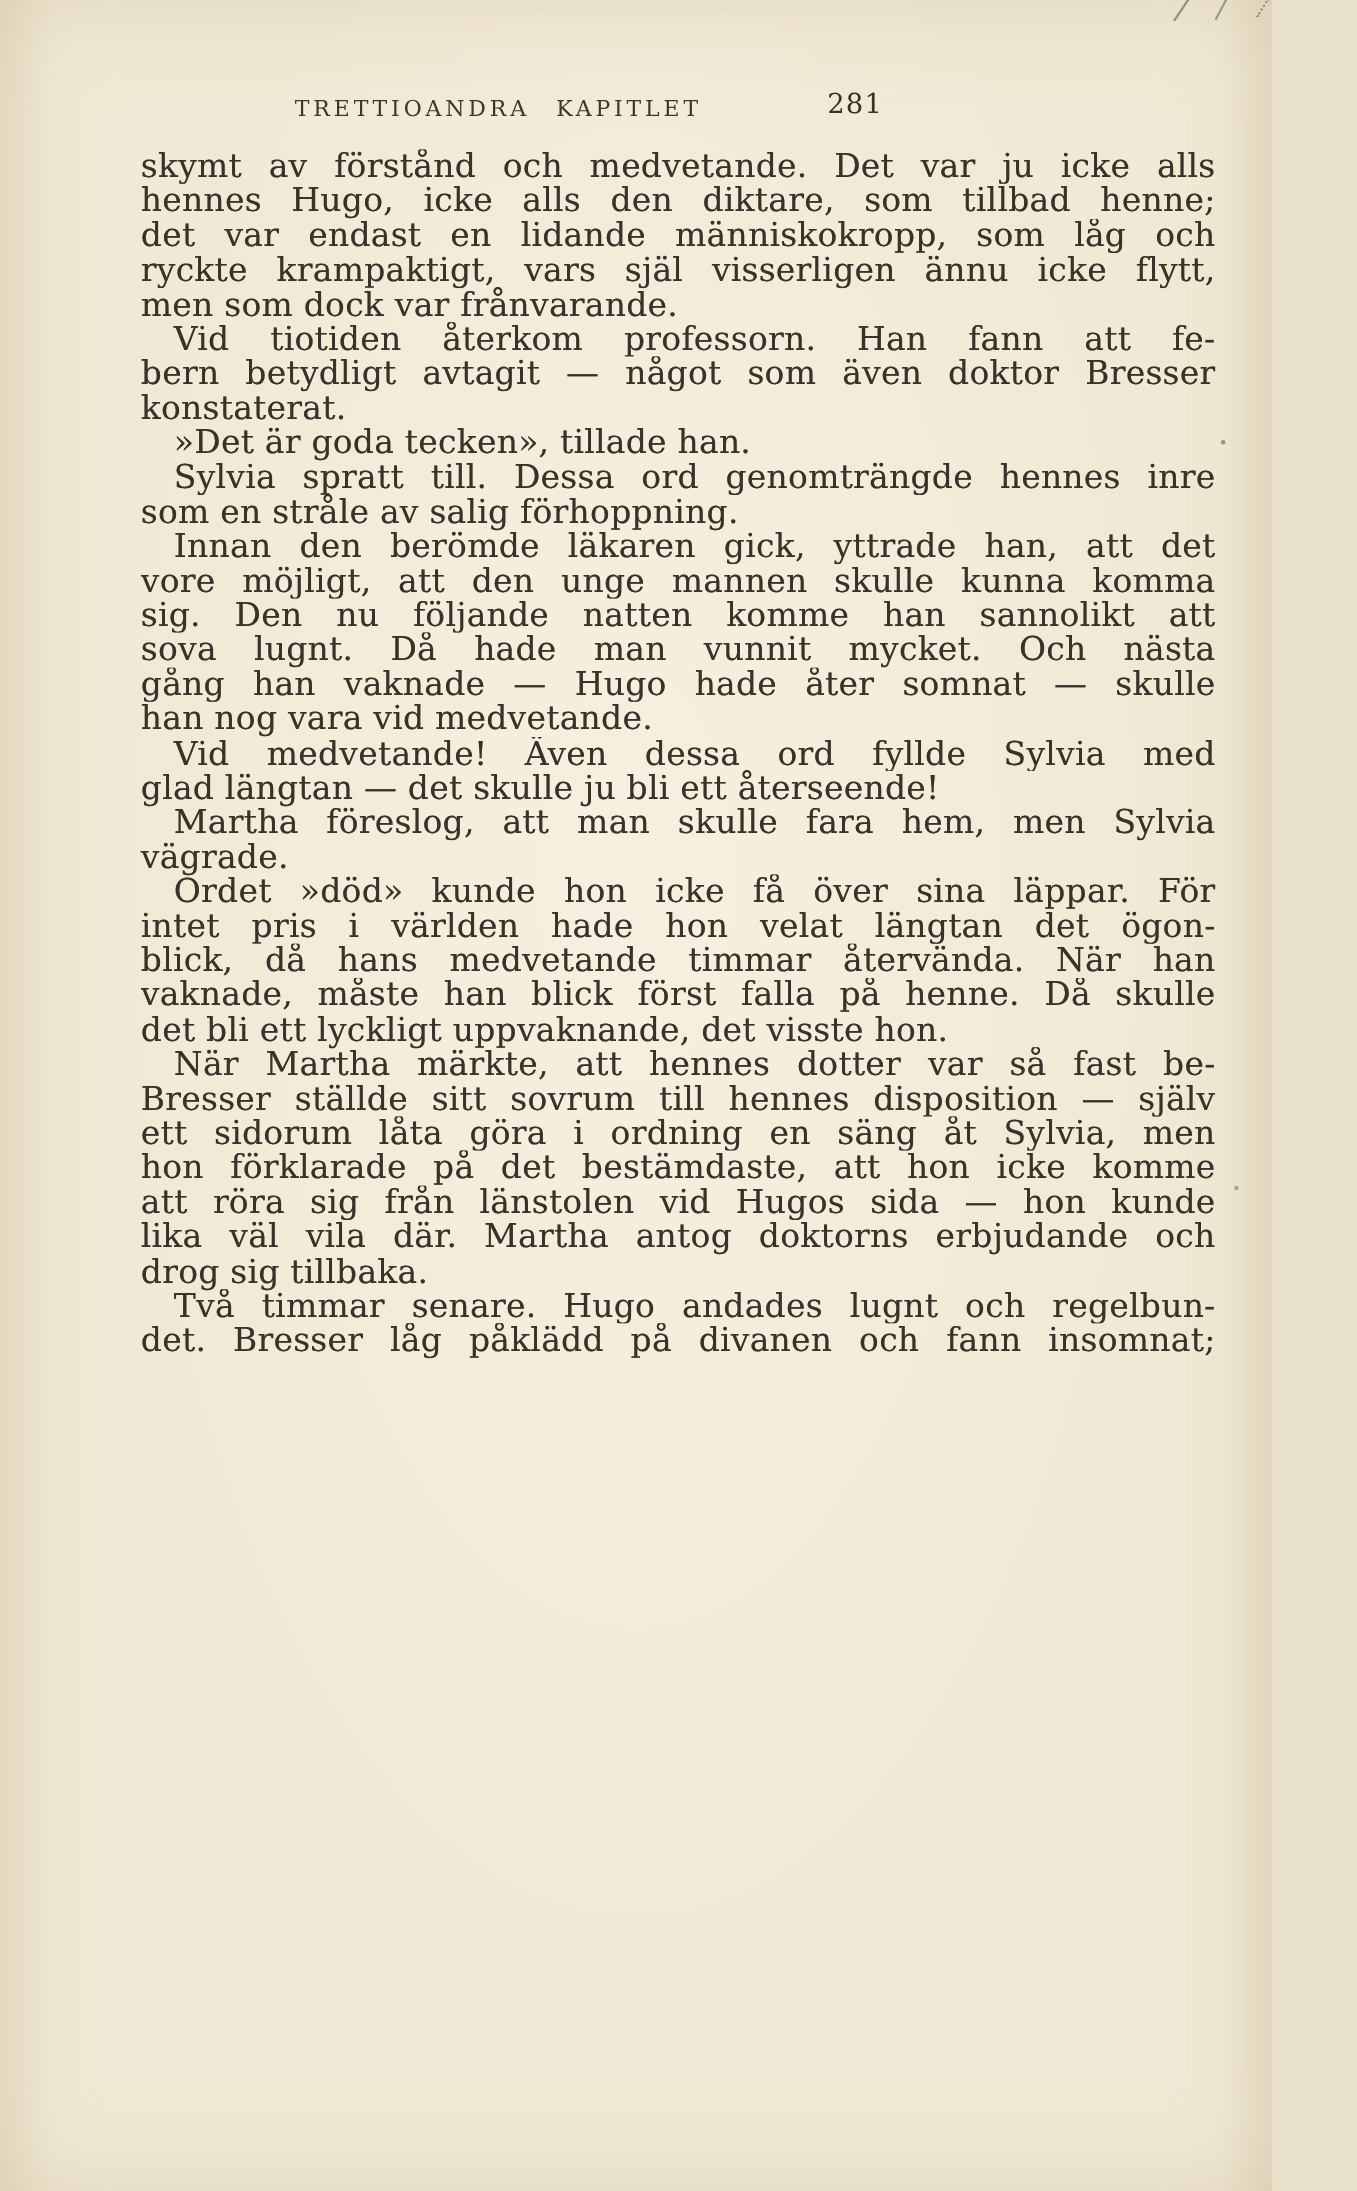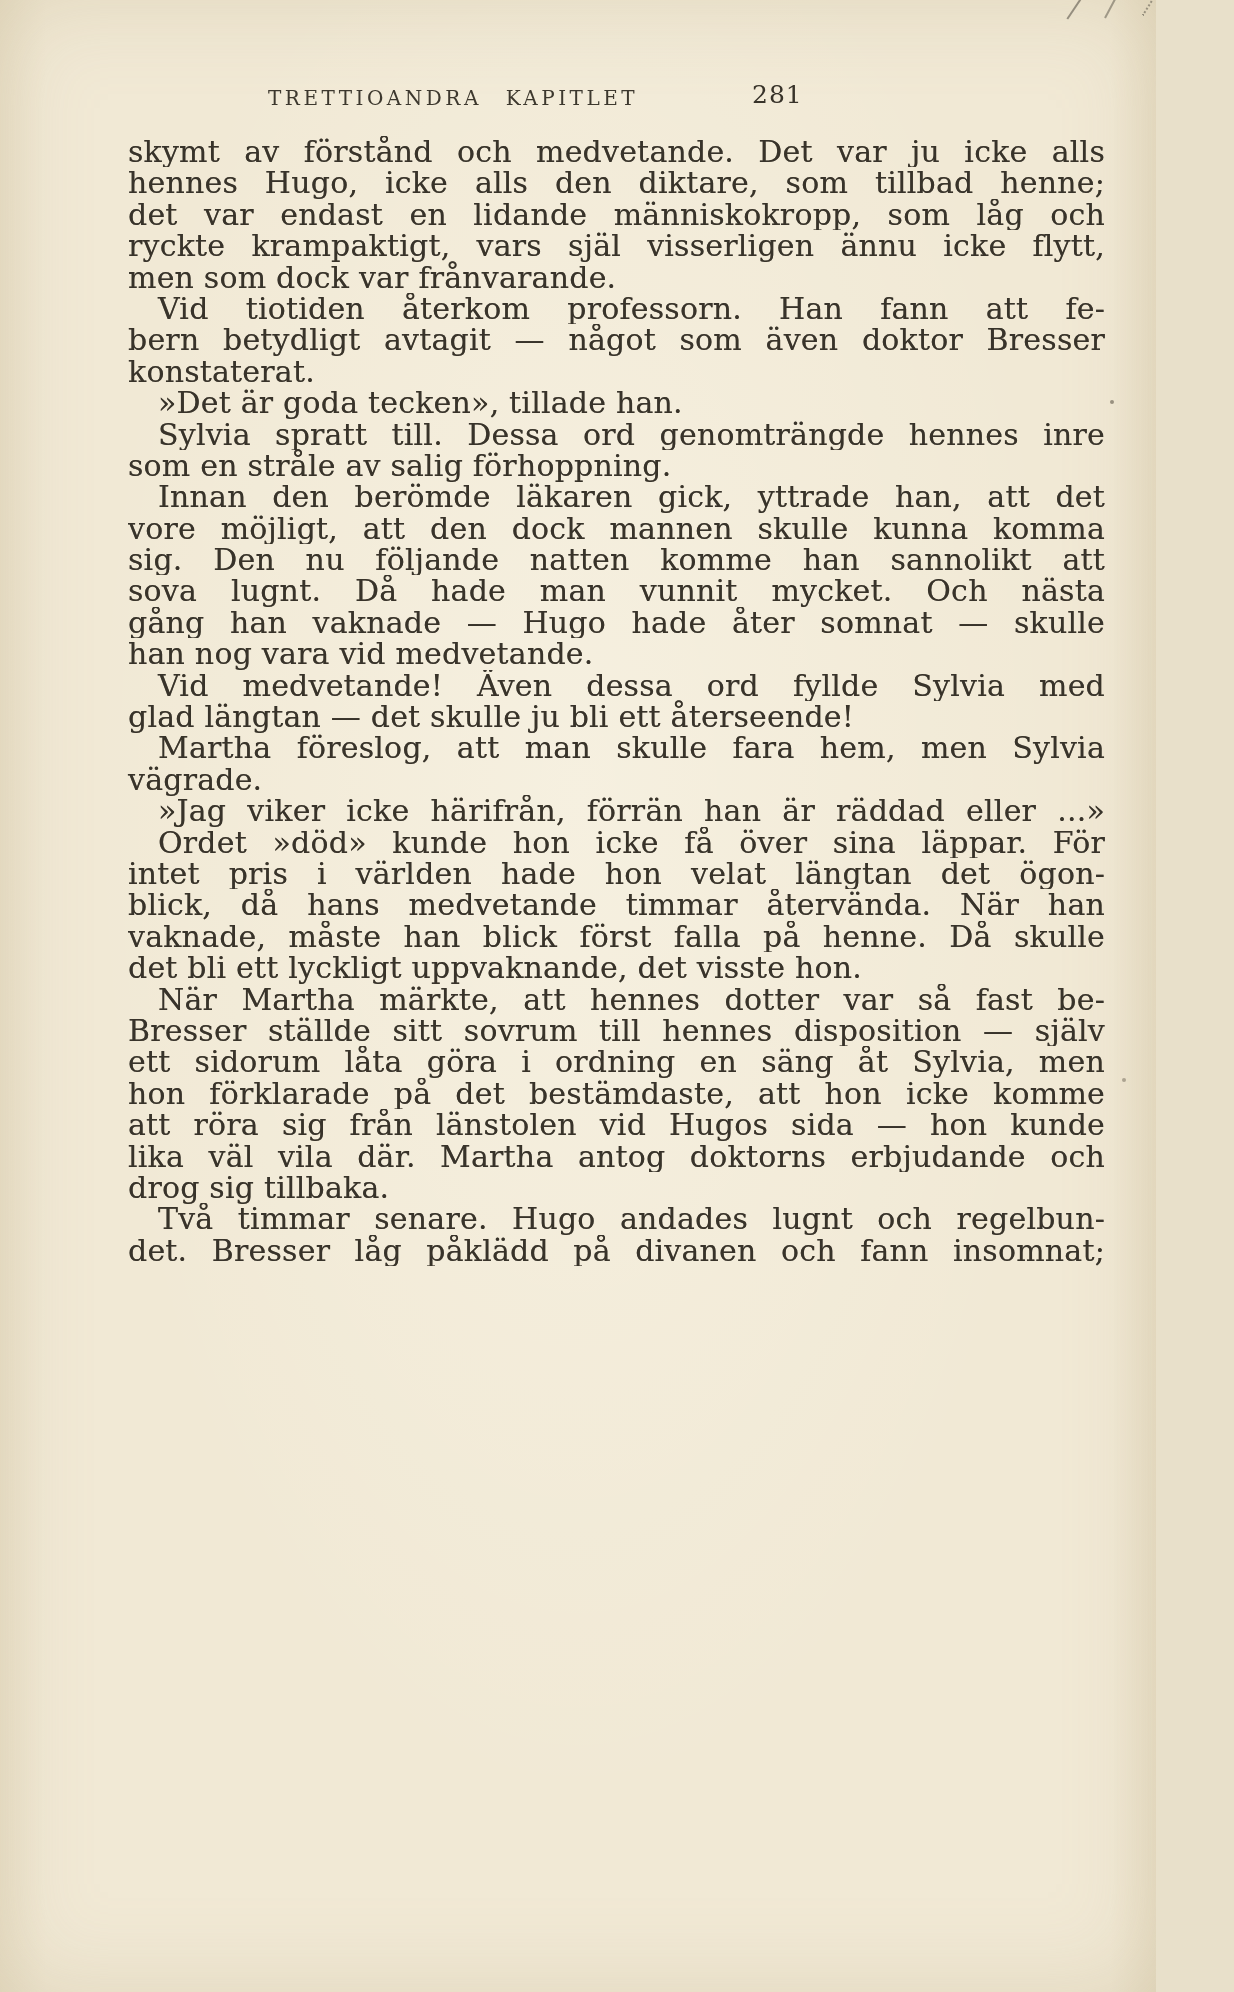--- a/index.html
+++ b/index.html
@@ -100,30 +100,29 @@
       <div class="line fill">det var endast en lidande människokropp, som låg och</div>
       <div class="line fill">ryckte krampaktigt, vars själ visserligen ännu icke flytt,</div>
       <div class="line">men som dock var frånvarande.</div>
       <div class="line indent fill">Vid tiotiden återkom professorn. Han fann att fe-</div>
       <div class="line fill">bern betydligt avtagit — något som även doktor Bresser</div>
       <div class="line">konstaterat.</div>
       <div class="line indent">»Det är goda tecken», tillade han.</div>
       <div class="line indent fill">Sylvia spratt till. Dessa ord genomträngde hennes inre</div>
       <div class="line">som en stråle av salig förhoppning.</div>
       <div class="line indent fill">Innan den berömde läkaren gick, yttrade han, att det</div>
-      <div class="line fill">vore möjligt, att den dock mannen skulle kunna komma</div>
+      <div class="line fill">vore möjligt, att den unge mannen skulle kunna komma</div>
       <div class="line fill">sig. Den nu följande natten komme han sannolikt att</div>
       <div class="line fill">sova lugnt. Då hade man vunnit mycket. Och nästa</div>
       <div class="line fill">gång han vaknade — Hugo hade åter somnat — skulle</div>
       <div class="line">han nog vara vid medvetande.</div>
       <div class="line indent fill">Vid medvetande! Även dessa ord fyllde Sylvia med</div>
       <div class="line">glad längtan — det skulle ju bli ett återseende!</div>
       <div class="line indent fill">Martha föreslog, att man skulle fara hem, men Sylvia</div>
       <div class="line">vägrade.</div>
-      <div class="line indent fill">»Jag viker icke härifrån, förrän han är räddad eller ...»</div>
       <div class="line indent fill">Ordet »död» kunde hon icke få över sina läppar. För</div>
       <div class="line fill">intet pris i världen hade hon velat längtan det ögon-</div>
       <div class="line fill">blick, då hans medvetande timmar återvända. När han</div>
       <div class="line fill">vaknade, måste han blick först falla på henne. Då skulle</div>
       <div class="line">det bli ett lyckligt uppvaknande, det visste hon.</div>
       <div class="line indent fill">När Martha märkte, att hennes dotter var så fast be-</div>
       <div class="line fill">Bresser ställde sitt sovrum till hennes disposition — själv</div>
       <div class="line fill">ett sidorum låta göra i ordning en säng åt Sylvia, men</div>
       <div class="line fill">hon förklarade på det bestämdaste, att hon icke komme</div>
       <div class="line fill">att röra sig från länstolen vid Hugos sida — hon kunde</div>

